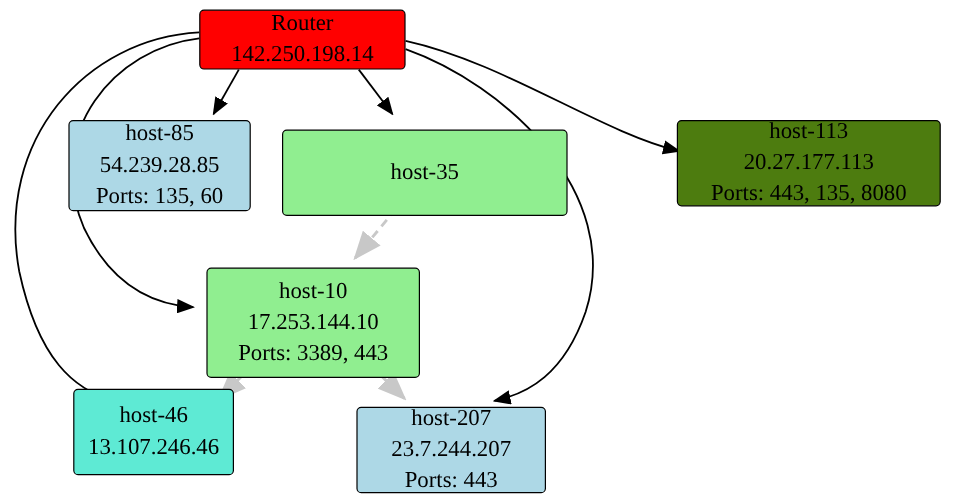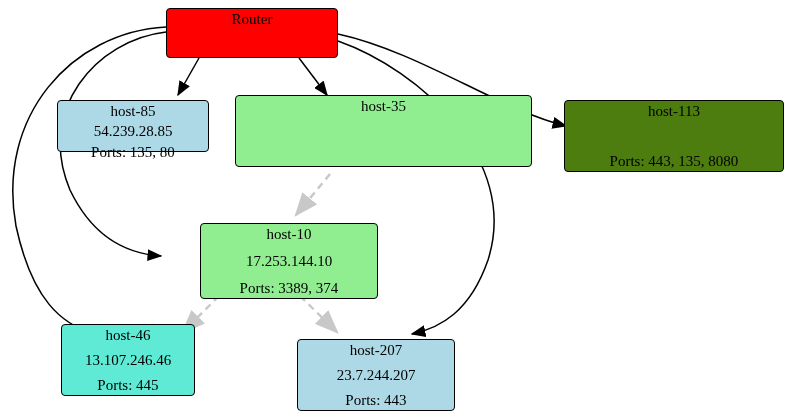--- a/index.html
+++ b/index.html
@@ -23,24 +23,24 @@
     height: 417px;
   }
   .node {
     position: absolute;
     box-sizing: border-box;
     border: 1.4px solid #000000;
     border-radius: 4px;
     display: flex;
     flex-direction: column;
     align-items: center;
-    justify-content: space-between;
+    justify-content: center;
     text-align: center;
     color: #000000;
-    font-size: 15px;
+    font-size: 19px;
     line-height: 1.36;
     white-space: nowrap;
     z-index: 2;
   }
   .node .line {
     display: block;
   }
 </style>
 </head>
 <body>
@@ -71,47 +71,48 @@
 
     <path d="M 330,174 L 296,215" fill="none" stroke="#C8C8C8" stroke-width="2.4" stroke-dasharray="7,5" marker-end="url(#arrow-gray)"></path>
 
     <path d="M 219,296 L 183,332" fill="none" stroke="#C8C8C8" stroke-width="2.4" stroke-dasharray="7,5" marker-end="url(#arrow-gray)"></path>
 
     <path d="M 300,296 L 337,332" fill="none" stroke="#C8C8C8" stroke-width="2.4" stroke-dasharray="7,5" marker-end="url(#arrow-gray)"></path>
   </svg>
 
   <div class="node" style="left: 166px; top: 8px; width: 172px; height: 50px; background: rgb(255, 0, 0); border-color: rgb(0, 0, 0);">
     <span class="line">Router</span>
+    <span class="line">142.250.198.14</span>
   </div>
 
-  <div class="node" style="left: 57px; top: 100px; width: 152px; height: 52px; background: rgb(173, 216, 230); border-color: rgb(0, 0, 0);">
+  <div class="node" style="left: 57px; top: 100px; width: 152px; height: 76px; background: rgb(173, 216, 230); border-color: rgb(0, 0, 0);">
     <span class="line">host-85</span>
     <span class="line">54.239.28.85</span>
-    <span class="line">Ports: 135, 80</span>
+    <span class="line">Ports: 135, 60</span>
   </div>
 
-  <div class="node" style="left: 235px; top: 95px; width: 297px; height: 72px; background: rgb(144, 238, 144); border-color: rgb(0, 0, 0);">
+  <div class="node" style="left: 235px; top: 108px; width: 238px; height: 72px; background: rgb(144, 238, 144); border-color: rgb(0, 0, 0);">
     <span class="line">host-35</span>
   </div>
 
   <div class="node" style="left: 564px; top: 100px; width: 220px; height: 72px; background: #4d7c0f; border-color: rgb(0, 0, 0);">
     <span class="line">host-113</span>
+    <span class="line">20.27.177.113</span>
     <span class="line">Ports: 443, 135, 8080</span>
   </div>
 
-  <div class="node" style="left: 172px; top: 223px; width: 178px; height: 76px; background: rgb(144, 238, 144); border-color: rgb(0, 0, 0); margin-left: 28px;">
+  <div class="node" style="left: 172px; top: 223px; width: 178px; height: 92px; background: rgb(144, 238, 144); border-color: rgb(0, 0, 0);">
     <span class="line">host-10</span>
     <span class="line">17.253.144.10</span>
-    <span class="line">Ports: 3389, 374</span>
+    <span class="line">Ports: 3389, 443</span>
   </div>
 
   <div class="node" style="left: 61px; top: 324px; width: 134px; height: 72px; background: #5eead4; border-color: rgb(0, 0, 0);">
     <span class="line">host-46</span>
     <span class="line">13.107.246.46</span>
-    <span class="line">Ports: 445</span>
   </div>
 
   <div class="node" style="left: 297px; top: 339px; width: 158px; height: 72px; background: rgb(173, 216, 230); border-color: rgb(0, 0, 0);">
     <span class="line">host-207</span>
     <span class="line">23.7.244.207</span>
     <span class="line">Ports: 443</span>
   </div>
 
 </div>
 

